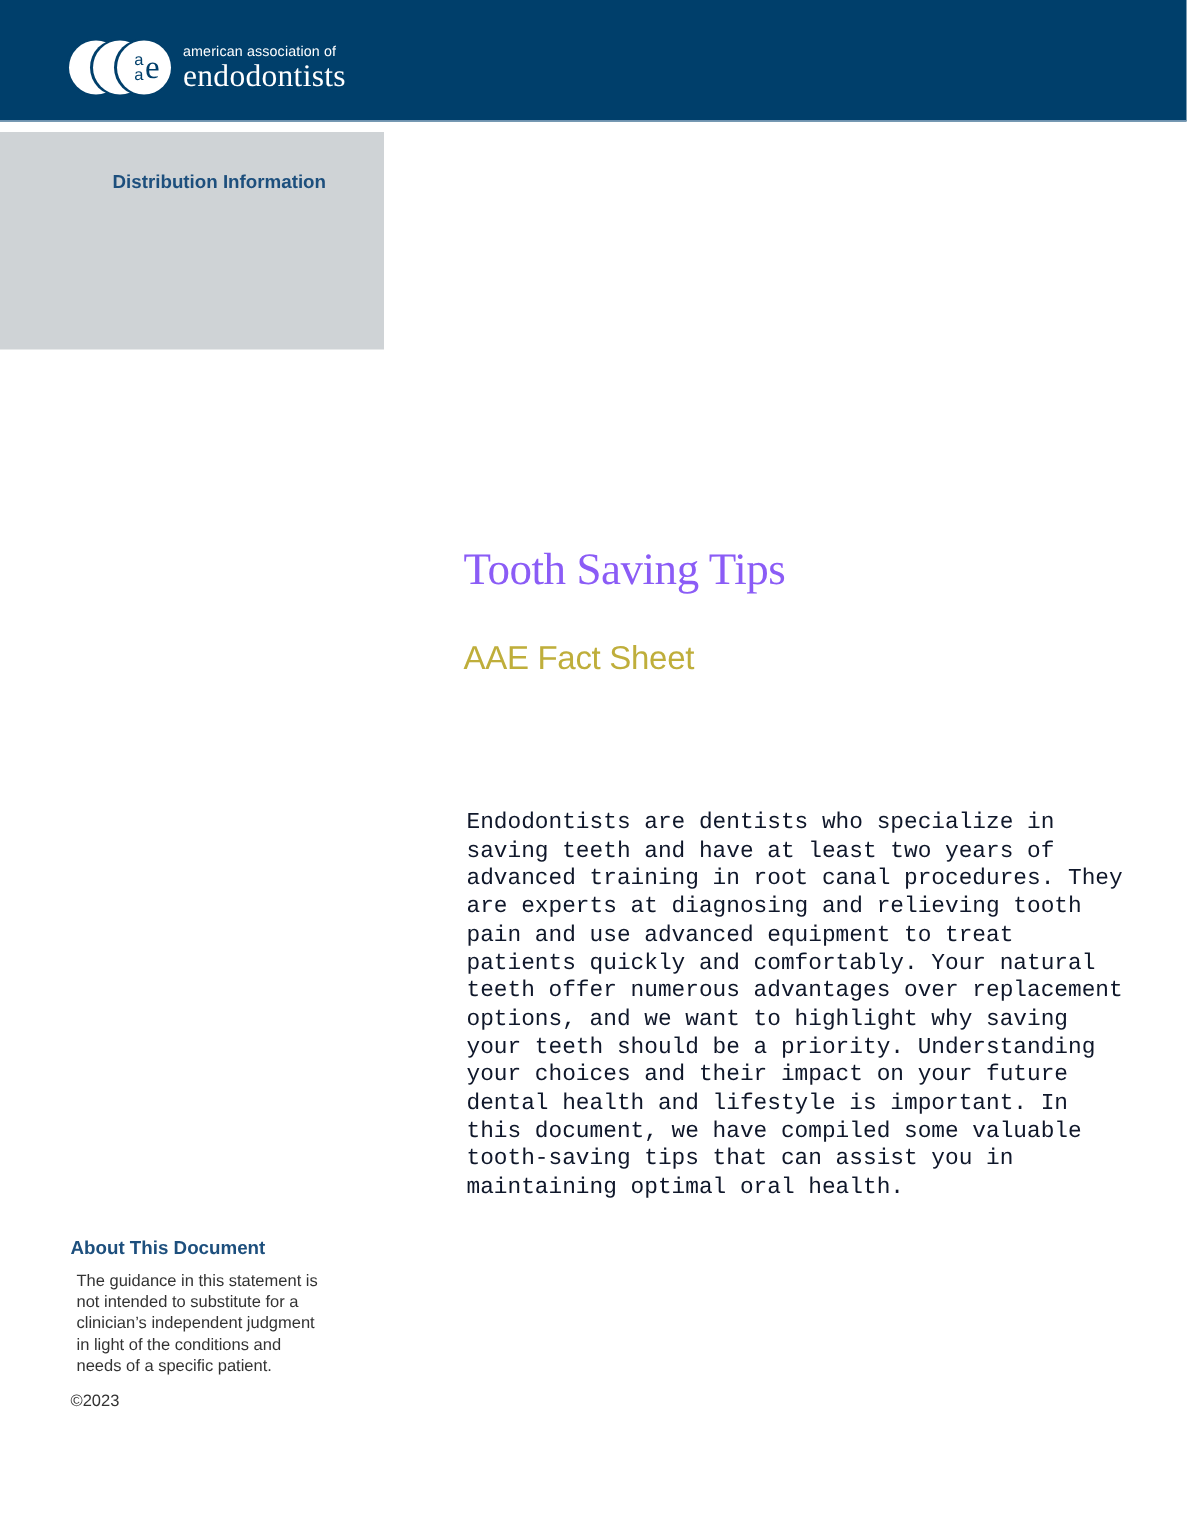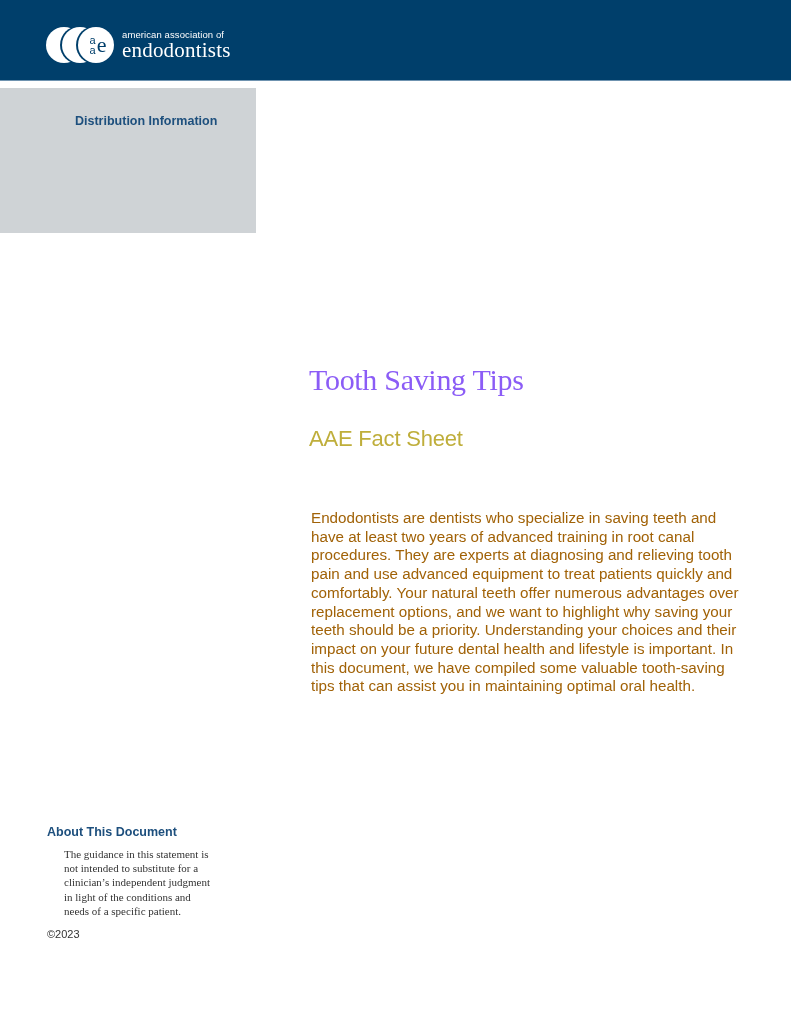--- a/index.html
+++ b/index.html
@@ -140,45 +140,45 @@
       font-family: "Liberation Sans", sans-serif;
       font-weight: normal;
       font-size: 22px;
       line-height: 30px;
       color: #bfae3b;
       letter-spacing: -0.2px;
     }
     .body-text {
       position: absolute;
       left: 311px;
-      top: 509px;
+      top: 539px;
       width: 440px;
       margin: 0;
-      font-family: Liberation Sans, sans-serif;
+      font-family: Liberation Mono, monospace;
       font-size: 15.2px;
       line-height: 18.7px;
-      color: #a16207;
+      color: #0f172a;
     }
     .about {
       position: absolute;
       left: 47px;
       top: 823px;
       width: 170px;
     }
     .about-title {
       margin: 0;
       font-family: "Liberation Sans", sans-serif;
       font-weight: bold;
       font-size: 12.5px;
       line-height: 18px;
       color: #1d4f7d;
     }
     .about-text {
-      margin: 6px 0 0 17px;
-      font-family: Liberation Serif, serif;
+      margin: 6px 0 0 4px;
+      font-family: Liberation Sans, sans-serif;
       font-size: 11px;
       line-height: 14.2px;
       color: #333333;
     }
     .copyright {
       margin: 9px 0 0 0;
       font-family: "Liberation Sans", sans-serif;
       font-size: 11px;
       line-height: 14px;
       color: #333333;

